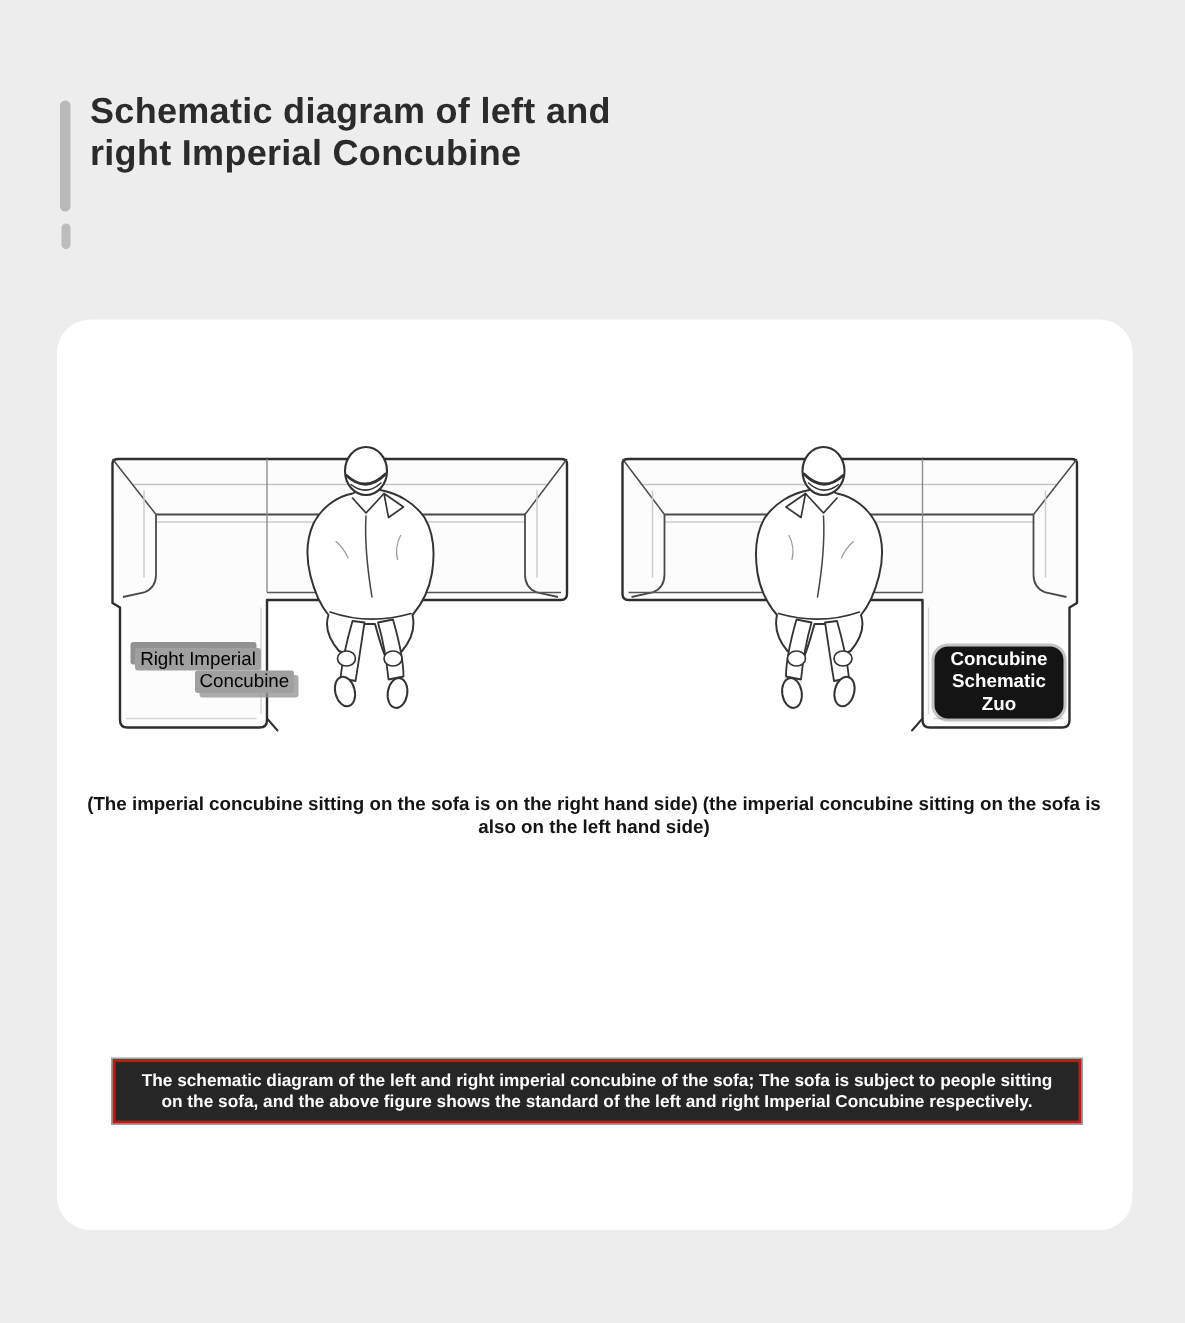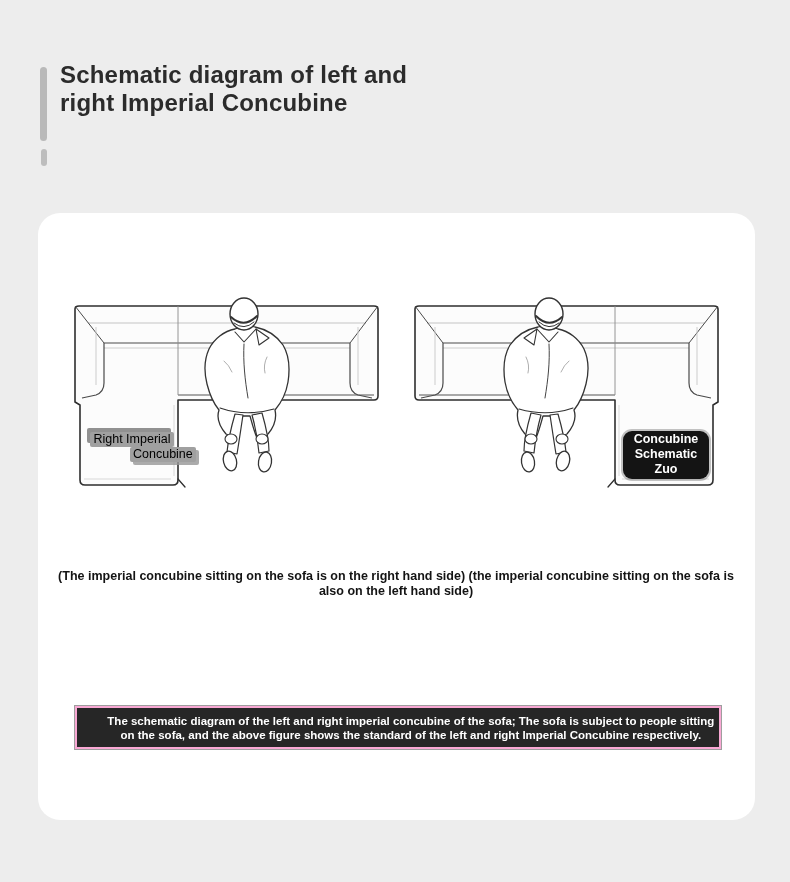--- a/index.html
+++ b/index.html
@@ -18,23 +18,23 @@
   .card { position:absolute; left:38px; top:213px; width:717px; height:607px; background:#ffffff; border-radius:22px; }
   .diagram-svg { position:absolute; left:0; top:0; width:717px; height:300px; }
 
   .label-left { position:absolute; left:48px; top:219px; width:92px; text-align:center; font-size:12.5px; line-height:15px; font-weight:normal; color:#000; }
   .label-left .hl { display:inline-block; background:#a0a0a0; padding:0 3px; border-radius:2px; }
   .label-left .hl.first { box-shadow:-3px -4px 0 0 rgba(110,110,110,0.75); }
   .label-left .hl.second { box-shadow:3px 3px 0 0 rgba(150,150,150,0.8);margin-left:44px; }
 
   .label-right { position:absolute; left:585px; top:218px; width:86px; padding:1px 2px 2px; background:#141414; border-radius:9px; text-align:center; font-size:12.5px; line-height:15px; font-weight:bold; color:#ffffff; box-shadow:0 0 0 2px rgba(20,20,20,0.25); }
 
-  .diagram-caption { position:absolute; left:8px; top:316px; width:700px; text-align:center; font-size:12.5px; line-height:15px; font-weight:bold; color:#141414;margin-top:40px; }
+  .diagram-caption { position:absolute; left:8px; top:316px; width:700px; text-align:center; font-size:12.5px; line-height:15px; font-weight:bold; color:#141414; }
 
-  .info-banner { position:absolute; left:37px; top:493px; width:646px; height:43px; background:#262626; border:2px solid #f9a8d4; outline:1px solid #9e9e9e; display:flex; align-items:center; justify-content:flex-end; }
+  .info-banner { position:absolute; left:37px; top:493px; width:646px; height:43px; background:#262626; border:2px solid #b91c1c; outline:1px solid #9e9e9e; display:flex; align-items:center; justify-content:center; }
   .info-banner .txt { width:96%; text-align:center; font-size:11.5px; line-height:14px; font-weight:bold; color:#ffffff; }
 </style>
 </head>
 <body>
 
 <div class="stage">
 
   <div class="accent-bar-1"></div>
   <h1 class="page-title">Schematic diagram of left and right Imperial Concubine</h1>
   <div class="accent-bar-2"></div>

